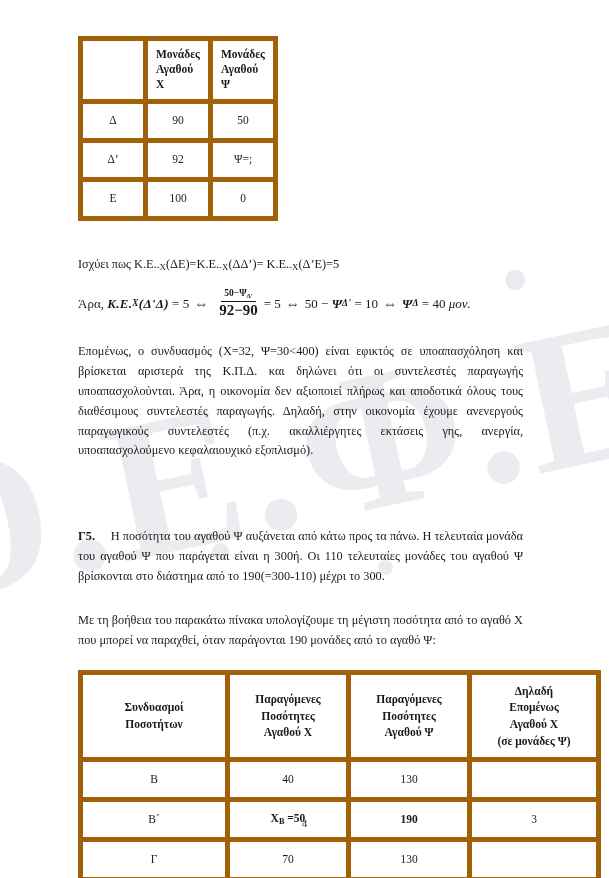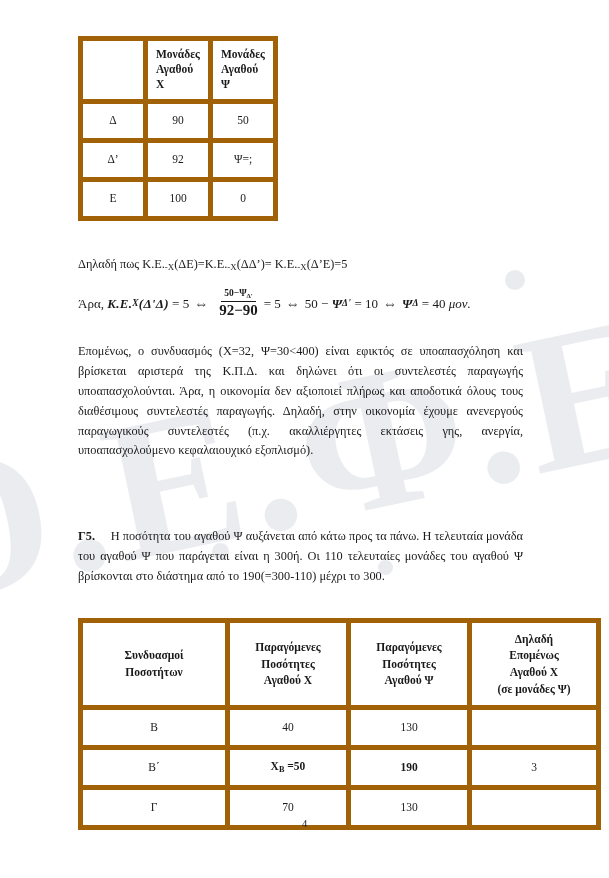--- a/index.html
+++ b/index.html
@@ -233,21 +233,21 @@
           <td class="body-cell">Ε</td>
           <td class="body-cell">100</td>
           <td class="body-cell">0</td>
         </tr>
       </tbody>
     </table>
 
     <div class="spacer-lg"></div>
 
     <p class="lead-line">
-      <span>Δηλαδή πως Κ.Ε.</span><sub>-Χ</sub><span>(ΔΕ)=Κ.Ε.</span><sub>-Χ</sub><span>(ΔΔ’)= Κ.Ε.</span><sub>-Χ</sub><span>(Δ’Ε)=5</span>
+      <span>Ισχύει πως Κ.Ε.</span><sub>-Χ</sub><span>(ΔΕ)=Κ.Ε.</span><sub>-Χ</sub><span>(ΔΔ’)= Κ.Ε.</span><sub>-Χ</sub><span>(Δ’Ε)=5</span>
     </p>
 
     <div class="spacer-xs"></div>
 
     <div class="math-line">
       <span class="mtxt">Άρα,</span>&nbsp;
       <span class="mi">Κ.Ε.</span><sub class="mi">Χ</sub><span class="mi">(Δ'Δ)</span>&nbsp;
       <span>= 5</span>
       <span class="op">⇔</span>
       <span class="frac">
@@ -269,20 +269,21 @@
 
     <p class="body-text">Επομένως, ο συνδυασμός (Χ=32, Ψ=30&lt;400) είναι εφικτός σε υποαπασχόληση και βρίσκεται αριστερά της Κ.Π.Δ. και δηλώνει ότι οι συντελεστές παραγωγής υποαπασχολούνται. Άρα, η οικονομία δεν αξιοποιεί πλήρως και αποδοτικά όλους τους διαθέσιμους συντελεστές παραγωγής. Δηλαδή, στην οικονομία έχουμε ανενεργούς παραγωγικούς συντελεστές (π.χ. ακαλλιέργητες εκτάσεις γης, ανεργία, υποαπασχολούμενο κεφαλαιουχικό εξοπλισμό).</p>
 
     <div class="spacer-lg"></div>
     <div class="spacer-md"></div>
 
     <p class="body-text"><b>Γ5.</b>&nbsp;&nbsp;&nbsp;&nbsp;&nbsp;<span>Η ποσότητα του αγαθού Ψ αυξάνεται από κάτω προς τα πάνω. Η τελευταία μονάδα του αγαθού Ψ που παράγεται είναι η 300ή. Οι 110 τελευταίες μονάδες του αγαθού Ψ βρίσκονται στο διάστημα από το 190(=300-110) μέχρι το 300.</span></p>
 
     <div class="spacer-sm"></div>
 
+    <p class="body-text">Με τη βοήθεια του παρακάτω πίνακα υπολογίζουμε τη μέγιστη ποσότητα από το αγαθό Χ που μπορεί να παραχθεί, όταν παράγονται 190 μονάδες από το αγαθό Ψ:</p>
 
     <div class="spacer-xs"></div>
 
     <table class="doc-table" id="table-combos">
       <tbody>
         <tr>
           <td class="hdr col-1">
             <span>Συνδυασμοί</span><br>
             <span>Ποσοτήτων</span>
           </td>

